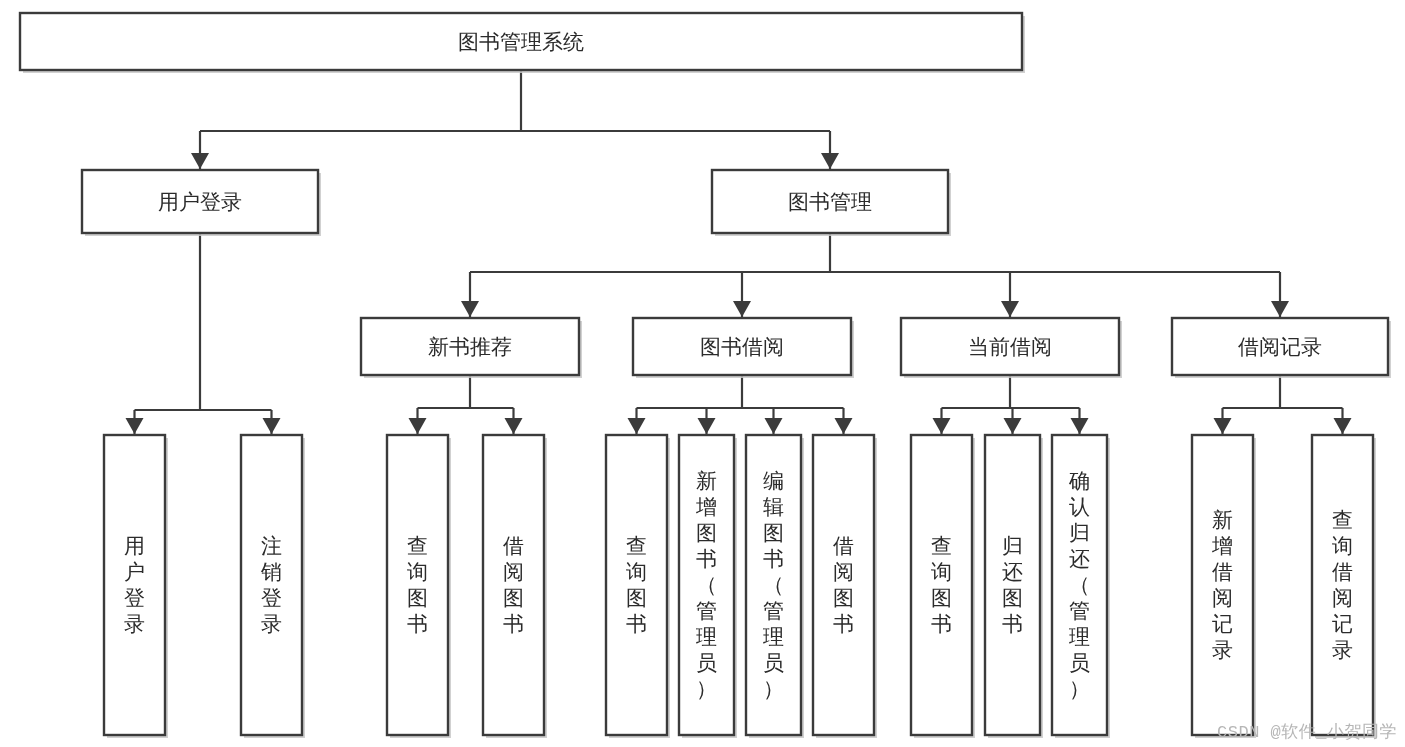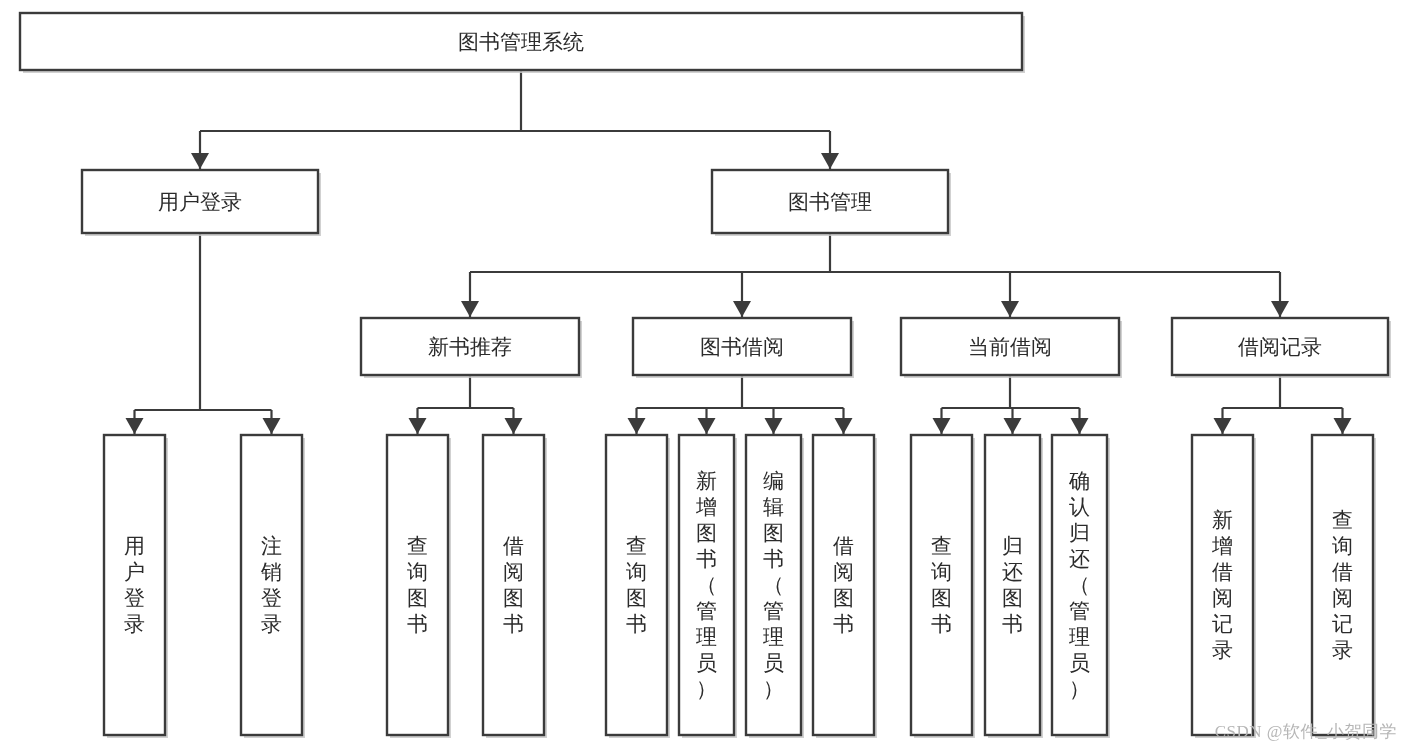--- a/index.html
+++ b/index.html
@@ -55,21 +55,21 @@
   .node-label-v {
     font-family: "DejaVu Sans", "Liberation Sans", sans-serif;
     font-size: 21px;
     fill: #2b2b2b;
     text-anchor: middle;
   }
   .watermark {
     position: absolute;
     right: 8px;
     bottom: 4px;
-    font-family: Liberation Serif, serif;
+    font-family: Liberation Mono, monospace;
     font-size: 17px;
     color: #b6b6b6;
     white-space: nowrap;
     letter-spacing: 0.5px;
   }
 </style>
 </head>
 <body>
 
 <div id="canvas">

